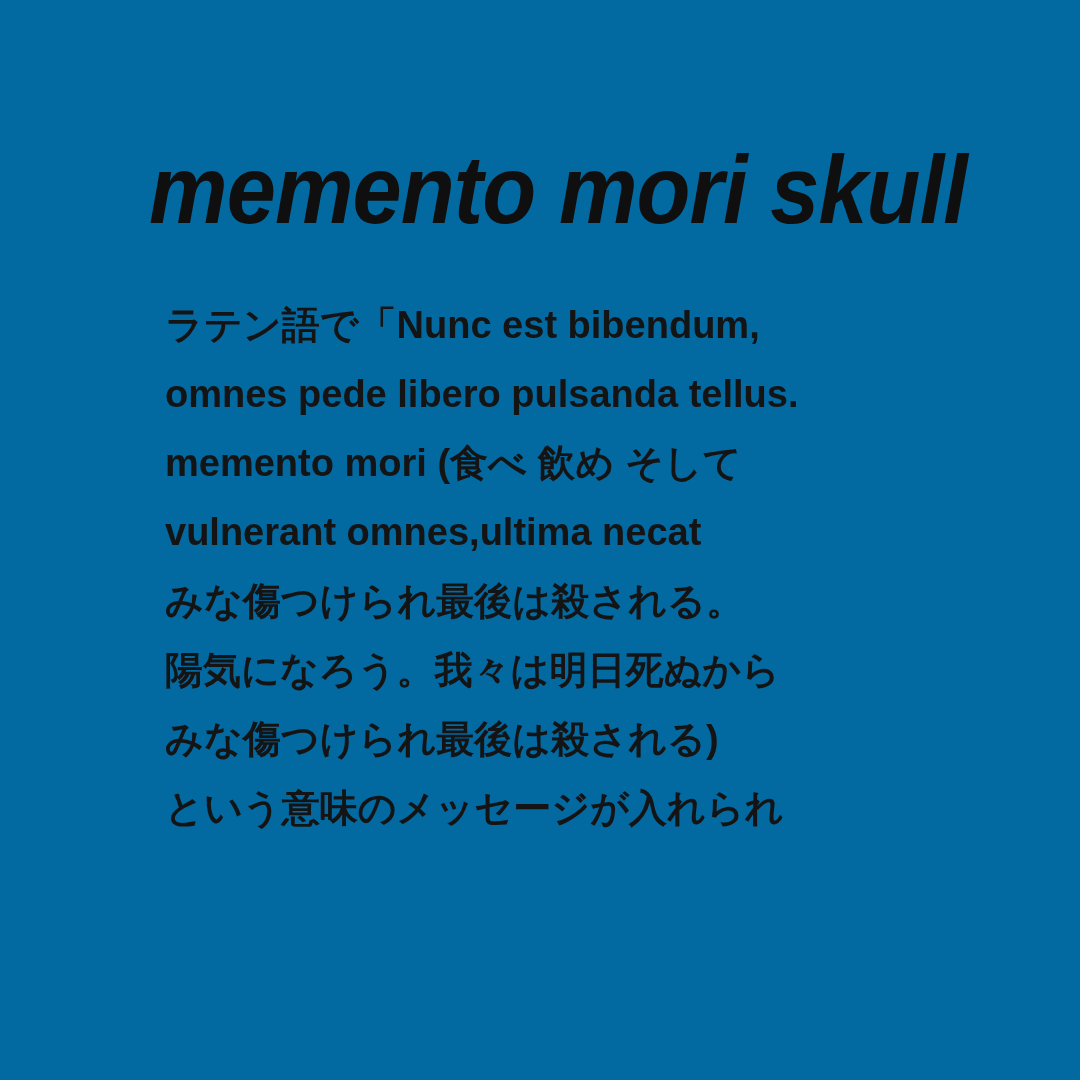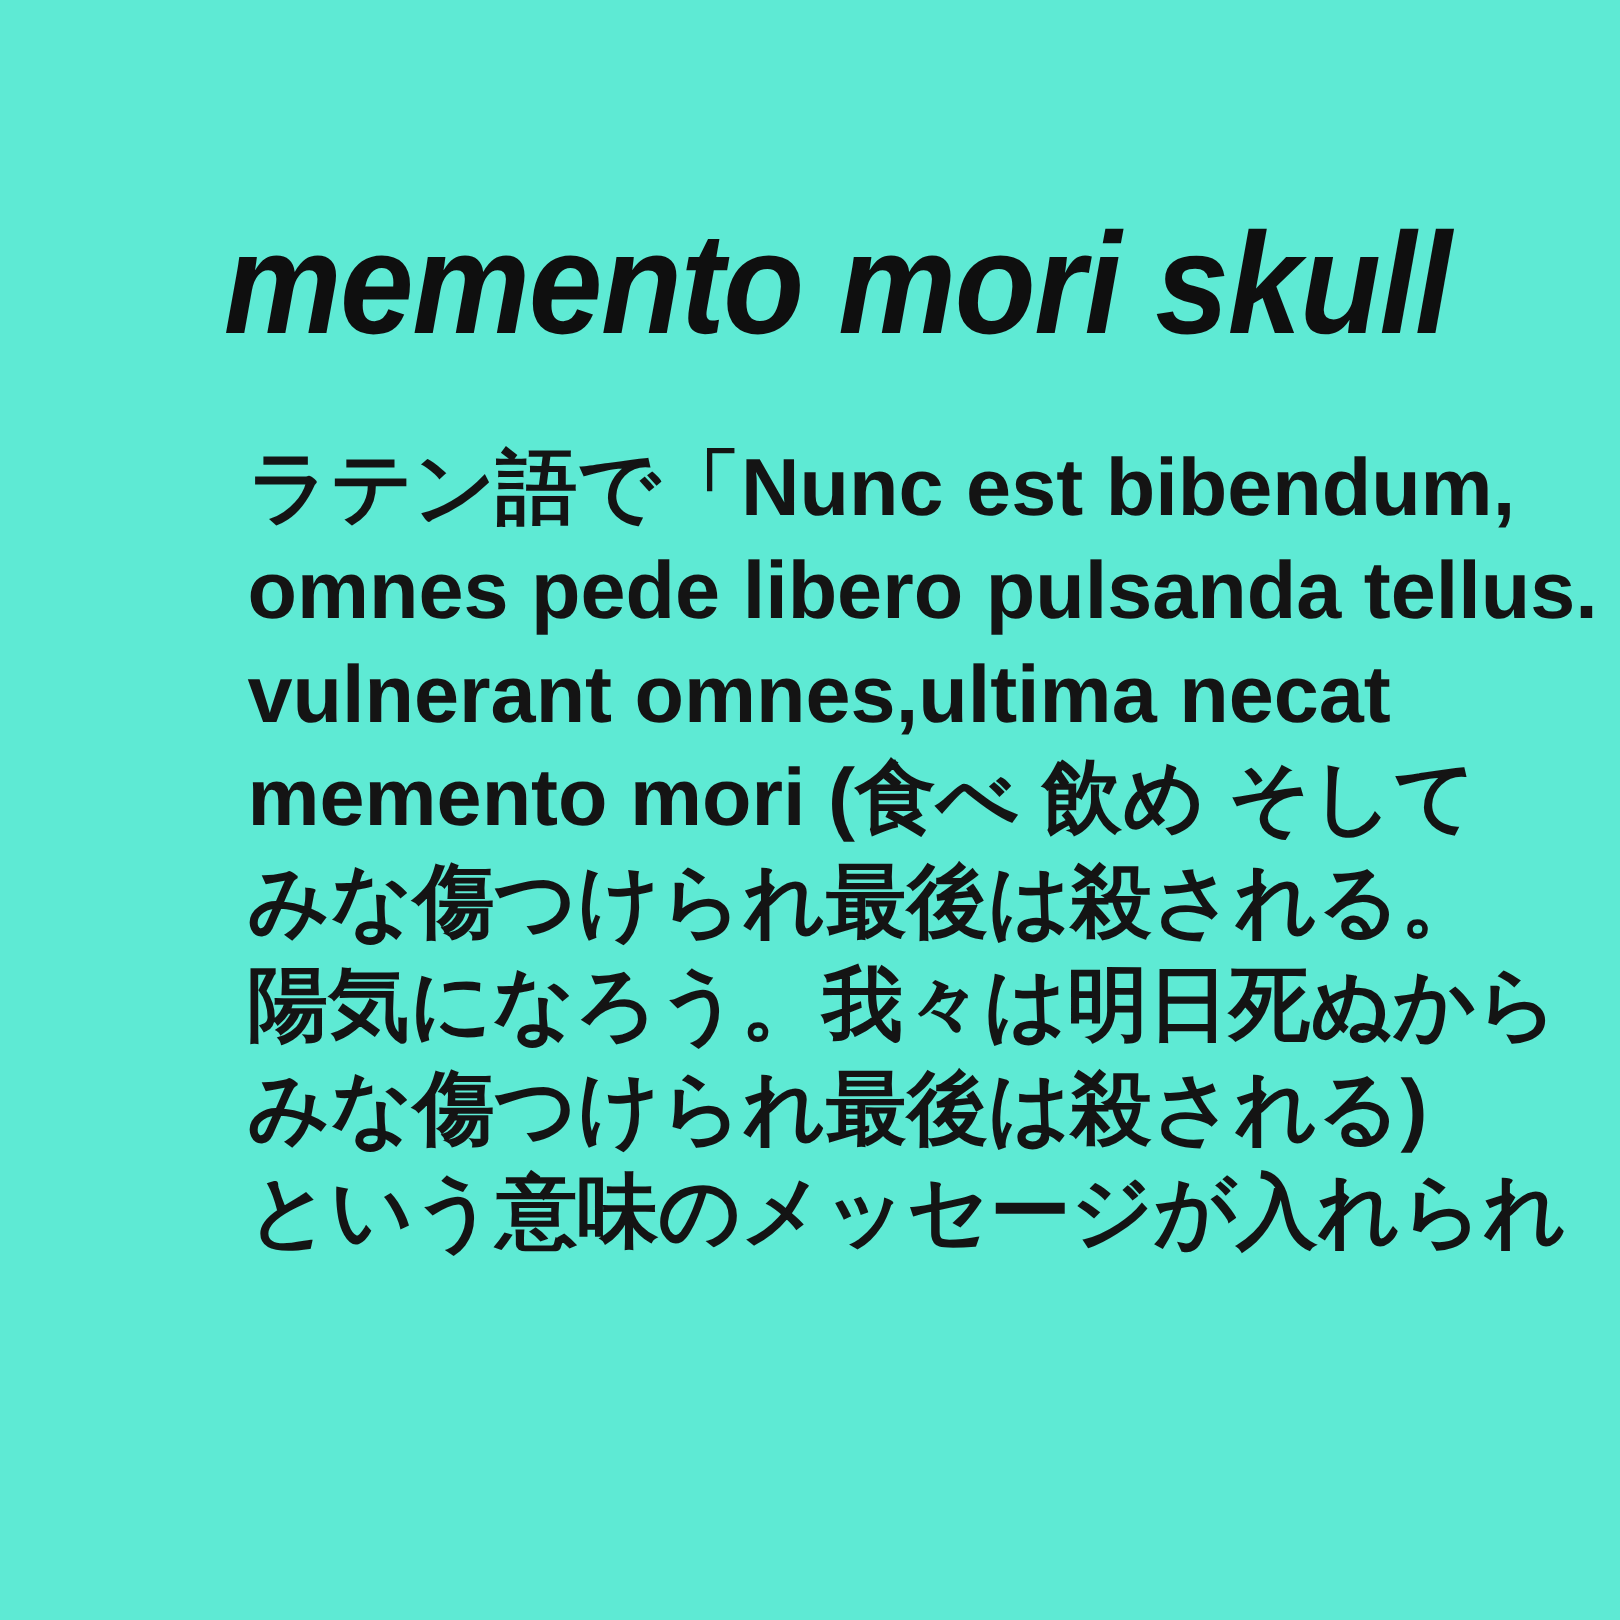--- a/index.html
+++ b/index.html
@@ -4,21 +4,21 @@
 <style>
   html, body {
     margin: 0;
     padding: 0;
     background: #e5e5e6;
   }
   .canvas {
     position: relative;
     width: 1080px;
     height: 1080px;
-    background: #5eead4;
+    background: #0369a1;
     overflow: hidden;
     font-family: "Liberation Sans", "DejaVu Sans", sans-serif;
   }
   .title {
     position: absolute;
     top: 142px;
     left: 0;
     width: 1080px;
     margin: 0;
     text-align: center;
@@ -33,38 +33,38 @@
     transform-origin: 50% 50%;
     white-space: nowrap;
   }
   .body-text {
     position: absolute;
     left: 165px;
     top: 291px;
     width: 860px;
     margin: 0;
     font-family: "Liberation Sans", "DejaVu Sans", sans-serif;
-    font-size: 54px;
+    font-size: 38px;
     line-height: 69px;
     font-weight: 700;
     color: #141414;
     text-align: left;
   }
   .body-line {
     white-space: nowrap;
   }
 </style>
 </head>
 <body>
 
 <div class="canvas">
   <h1 class="title">memento mori skull</h1>
   <div class="body-text">
     <div class="body-line">ラテン語で「Nunc est bibendum,</div>
     <div class="body-line">omnes pede libero pulsanda tellus.</div>
+    <div class="body-line">memento mori (食べ 飲め そして</div>
     <div class="body-line">vulnerant omnes,ultima necat</div>
-    <div class="body-line">memento mori (食べ 飲め そして</div>
     <div class="body-line">みな傷つけられ最後は殺される。</div>
     <div class="body-line">陽気になろう。我々は明日死ぬから</div>
     <div class="body-line">みな傷つけられ最後は殺される)</div>
     <div class="body-line">という意味のメッセージが入れられ</div>
   </div>
 </div>
 
 </body></html>

